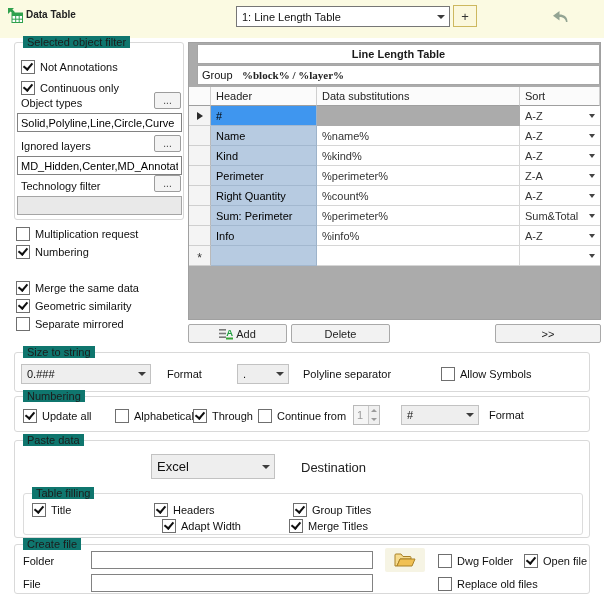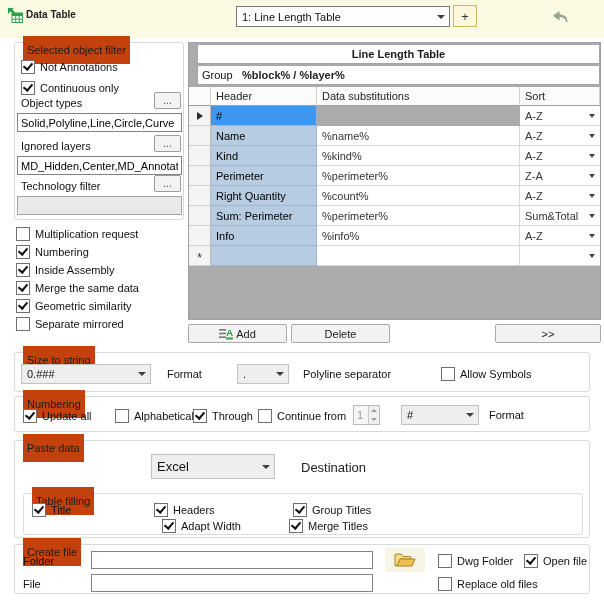--- a/index.html
+++ b/index.html
@@ -13,41 +13,41 @@
          padding-left:5px;box-sizing:border-box;white-space:nowrap;overflow:hidden;}
   .combo .arrow{margin-left:auto;flex:none;width:16px;height:100%;display:flex;align-items:center;justify-content:center;}
   .combo .arrow::after{content:'';width:0;height:0;border-left:4px solid transparent;border-right:4px solid transparent;border-top:4px solid #3c3c3c;}
   .combo.gray{background:#eeeeee;border-color:#c2c2c2;}
   #table-selector{left:236px;top:6px;width:214px;height:21px;}
   #plus-btn{position:absolute;left:453px;top:5px;width:24px;height:22px;background:#fbf8dd;border:1px solid #cdb85f;
             display:flex;align-items:center;justify-content:center;font-size:13px;color:#333;box-sizing:border-box;}
   #undo-icon{position:absolute;left:551px;top:8px;width:20px;height:16px;}
   
   .group{position:absolute;border:1px solid #d9d9d9;border-radius:3px;box-sizing:border-box;}
-  .glabel{position:absolute;top:-7px;left:8px;background:#c2410c;padding:8px 4px;font-size:11px;color:#1c1c1c;white-space:nowrap;}
+  .glabel{position:absolute;top:-7px;left:8px;background:#0f766e;padding:0 4px;font-size:11px;color:#1c1c1c;white-space:nowrap;}
   
   .cb-row{position:absolute;display:flex;align-items:center;gap:5px;height:15px;white-space:nowrap;cursor:default;}
   .cb{width:12px;height:12px;background:#fff;border:1px solid #6f6f6f;position:relative;flex:none;box-sizing:content-box;}
   .cb.checked::after{content:'';position:absolute;left:3px;top:0px;width:4px;height:7px;
         border:solid #101010;border-width:0 2px 2px 0;transform:rotate(40deg);}
   
   .tfield{position:absolute;border:1px solid #828282;background:#fff;font-size:11px;padding:1px 3px;
           box-sizing:border-box;font-family:inherit;color:#000;}
   .tfield.disabled{background:#e9e9e9;border-color:#a5a5a5;}
   .browse{position:absolute;width:27px;height:17px;background:#f3f3f3;border:1px solid #9c9c9c;border-radius:2px;
           font-size:10px;color:#444;display:flex;align-items:flex-end;justify-content:center;line-height:9px;box-sizing:border-box;padding-bottom:3px;}
   .plain-label{position:absolute;white-space:nowrap;color:#111;}
   
   #grid{position:absolute;left:188px;top:42px;width:413px;height:278px;background:#ababab;border:1px solid #a0a0a0;box-sizing:border-box;}
   .g-title{position:absolute;left:8px;top:1px;width:403px;height:20px;background:#fff;border:1px solid #a6a6a6;box-sizing:border-box;
            display:flex;align-items:center;justify-content:center;font-weight:600;color:#1a1a1a;}
   .g-grouplabel{position:absolute;left:8px;top:22px;width:41px;height:20px;background:#fff;border:1px solid #a6a6a6;box-sizing:border-box;
            display:flex;align-items:center;padding-left:4px;}
   .g-groupvalue{position:absolute;left:48px;top:22px;width:363px;height:20px;background:#fff;border:1px solid #a6a6a6;border-left:none;box-sizing:border-box;
-           display:flex;align-items:center;padding-left:5px;font-weight:600;color:#222;}
+           display:flex;align-items:center;padding-left:5px;font-weight:600;color:#222;font-family:Liberation Serif, serif;}
   .g-colrow{position:absolute;left:0;top:44px;width:411px;height:19px;}
   .g-col{position:absolute;top:0;height:19px;background:#fbfbfb;border-right:1px solid #cfcfcf;border-bottom:1px solid #9f9f9f;
          box-sizing:border-box;display:flex;align-items:center;padding-left:5px;color:#222;}
   .g-row{position:absolute;left:0;width:411px;height:20px;}
   .g-marker{position:absolute;left:0;top:0;width:22px;height:20px;background:#f4f4f4;border-right:1px solid #b9b9b9;
             border-bottom:1px solid #cfcfcf;box-sizing:border-box;display:flex;align-items:center;justify-content:center;}
   .g-hcell{position:absolute;left:22px;top:0;width:106px;height:20px;background:#b7cbe1;border-right:1px solid #9db3ca;
            border-bottom:1px solid #a3b8cf;box-sizing:border-box;display:flex;align-items:center;padding-left:5px;color:#000;}
   .g-hcell.sel{background:#3f96ef;}
   .g-dcell{position:absolute;left:128px;top:0;width:203px;height:20px;background:#fff;border-right:1px solid #d6d6d6;
@@ -120,24 +120,20 @@
   </div>
 
   <label class="cb-row" style="left:16px;top:226px;">
     <span class="cb"></span>
     <span>Multiplication request</span>
   </label>
   <label class="cb-row" style="left:16px;top:244px;">
     <span class="cb checked"></span>
     <span>Numbering</span>
   </label>
-  <label class="cb-row" style="left:16px;top:262px;">
-    <span class="cb checked"></span>
-    <span>Inside Assembly</span>
-  </label>
   <label class="cb-row" style="left:16px;top:280px;">
     <span class="cb checked"></span>
     <span>Merge the same data</span>
   </label>
   <label class="cb-row" style="left:16px;top:298px;">
     <span class="cb checked"></span>
     <span>Geometric similarity</span>
   </label>
   <label class="cb-row" style="left:16px;top:316px;">
     <span class="cb"></span>

